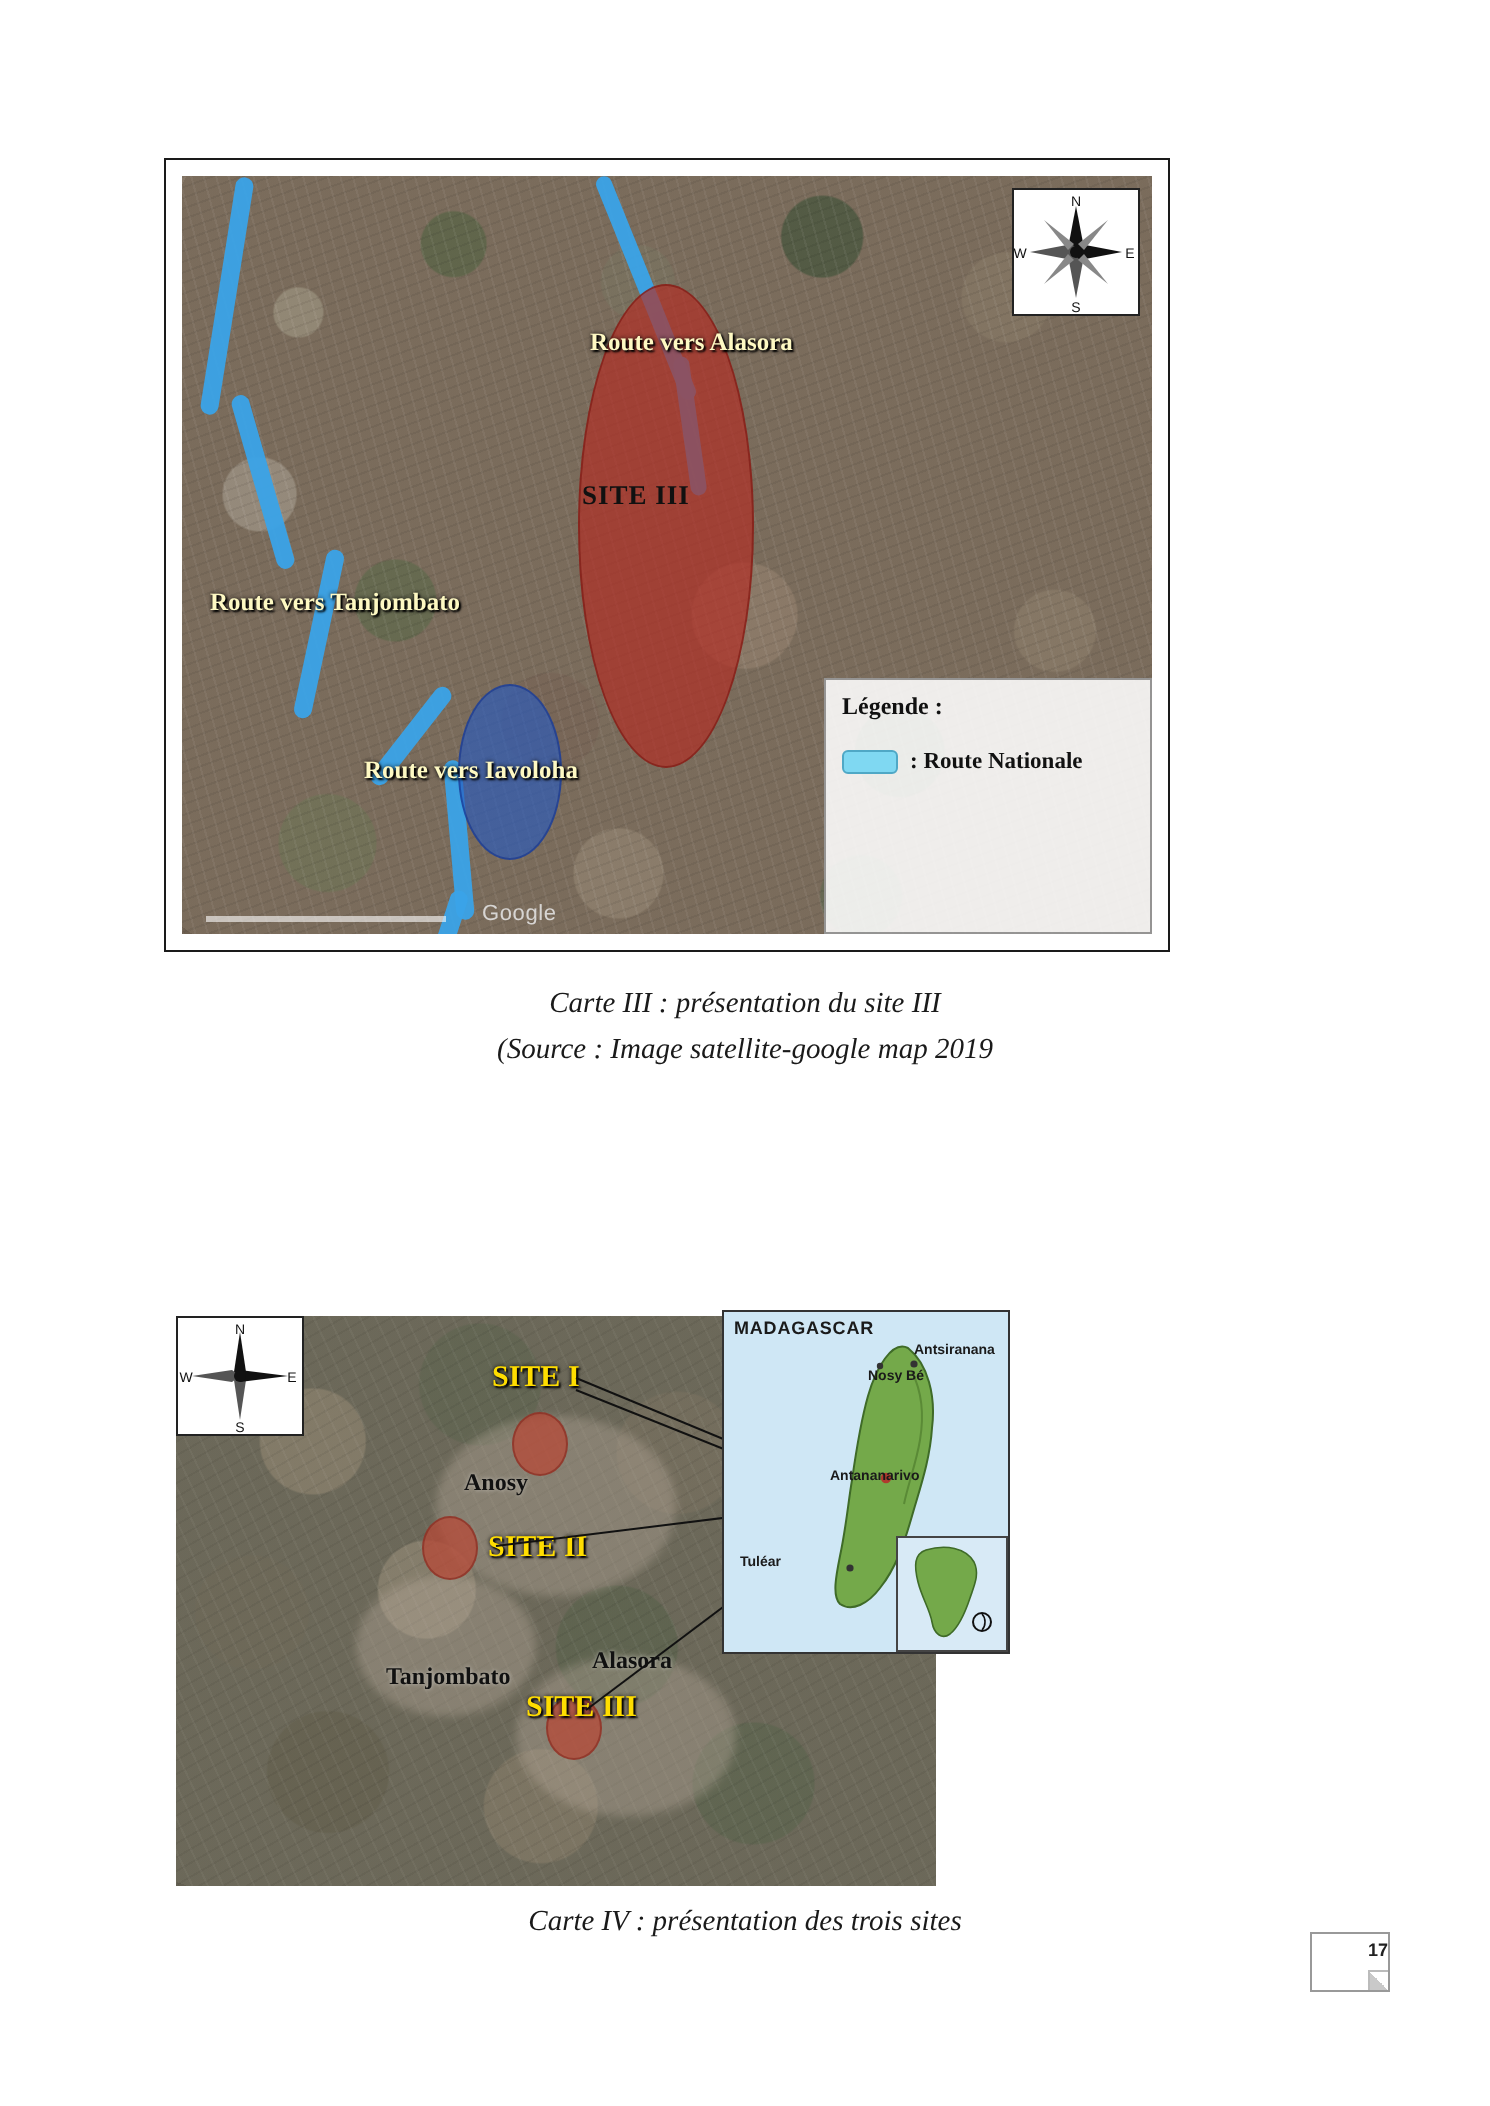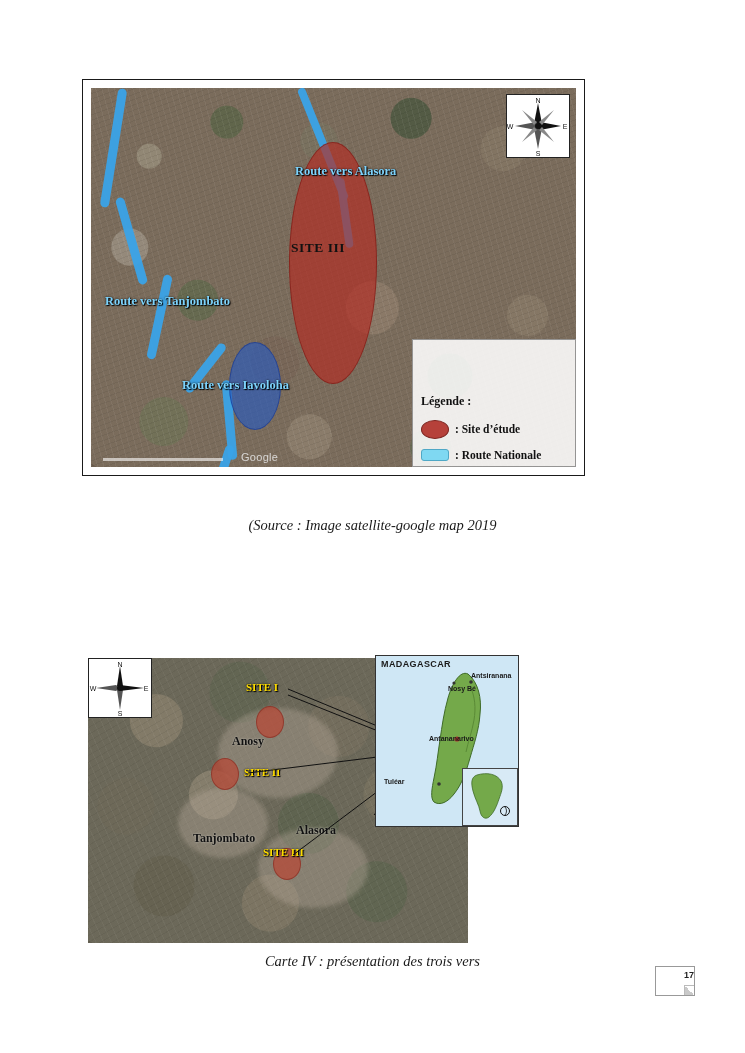--- a/index.html
+++ b/index.html
@@ -99,21 +99,21 @@
     left: 138px;
     top: 254px;
     width: 50px;
     height: 86px;
     border-radius: 50%;
     background: rgba(40, 90, 190, 0.65);
     border: 1px solid rgba(20,50,140,0.6);
   }
   .map3-label {
     position: absolute;
-    color: #7dd3fc;
+    color: #fef9c3;
     font-weight: bold;
     font-size: 12.5px;
     text-shadow: 0 0 2px #000, 1px 1px 1px #000;
     white-space: nowrap;
   }
   .lbl-alasora { left: 204px; top: 76px; }
   .lbl-tanjombato { left: 14px; top: 206px; }
   .lbl-iavoloha { left: 91px; top: 290px; }
   .lbl-site3 {
     position: absolute;
@@ -146,21 +146,21 @@
     width: 164px;
     height: 128px;
     background: rgba(255,255,255,0.88);
     border: 1px solid rgba(60,60,60,0.5);
     box-sizing: border-box;
     padding: 6px 6px 4px 8px;
     font-size: 11.5px;
     color: #111;
     font-weight: bold;
   }
-  .legend-title { margin-bottom: 7px; font-size: 12px; margin-top: 48px; }
+  .legend-title { margin-bottom: 7px; font-size: 12px; }
   .legend-row {
     display: flex;
     align-items: center;
     height: 26px;
   }
   .legend-swatch {
     width: 26px;
     height: 17px;
     border-radius: 50%;
     margin-right: 6px;
@@ -256,21 +256,21 @@
     width: 26px;
     height: 30px;
     border-radius: 50%;
     background: rgba(185, 70, 52, 0.72);
     border: 1px solid rgba(130,40,30,0.6);
   }
   .map4-ylabel {
     position: absolute;
     color: #ffdd00;
     font-weight: bold;
-    font-size: 11px;
+    font-size: 15px;
     text-shadow: 0 0 2px #000, 1px 1px 1px #000;
     white-space: nowrap;
   }
   .map4-blabel {
     position: absolute;
     color: #111;
     font-weight: bold;
     font-size: 12px;
     white-space: nowrap;
     text-shadow: 0 0 2px rgba(255,255,255,0.5);
@@ -282,21 +282,21 @@
     width: 64px;
     height: 60px;
     background: #ffffff;
     border: 1px solid #222;
     box-sizing: border-box;
   }
 
   
   .inset {
     position: absolute;
-    left: 375px;
+    left: 361px;
     top: 655px;
     width: 144px;
     height: 172px;
     background: #cfe7f5;
     border: 1px solid #333;
     box-sizing: border-box;
     overflow: hidden;
   }
   .inset-title {
     position: absolute;
@@ -413,31 +413,28 @@
           <text x="31" y="8" font-size="7" text-anchor="middle" font-family="Liberation Sans, sans-serif" fill="#111">N</text>
           <text x="31" y="61" font-size="7" text-anchor="middle" font-family="Liberation Sans, sans-serif" fill="#111">S</text>
           <text x="3" y="34" font-size="7" text-anchor="middle" font-family="Liberation Sans, sans-serif" fill="#111">W</text>
           <text x="58" y="34" font-size="7" text-anchor="middle" font-family="Liberation Sans, sans-serif" fill="#111">E</text>
         </svg>
       </div>
 
       <div class="legend">
         <div class="legend-title">Légende :</div>
         <div class="legend-row">
-          <span class="legend-swatch sw-site"></span>
-          <span>: Site d’étude</span>
-        </div>
-        <div class="legend-row">
           <span class="legend-swatch sw-route"></span>
           <span>: Route Nationale</span>
         </div>
       </div>
     </div>
   </div>
 
+  <div class="caption cap3a">Carte III : présentation du site III</div>
   <div class="caption cap3b">(Source : Image satellite-google map 2019</div>
 
 
   <div class="fig4">
     <div class="sat4"></div>
 
     <div class="urban-blob" style="left:130px; top:50px; width:120px; height:90px;"></div>
     <div class="urban-blob" style="left:90px; top:130px; width:90px; height:70px;"></div>
     <div class="urban-blob" style="left:170px; top:170px; width:110px; height:80px;"></div>
 
@@ -495,19 +492,19 @@
     <div class="africa-box">
       <svg width="54" height="56" viewBox="0 0 54 56">
         <rect x="0" y="0" width="54" height="56" fill="#d8eaf6"></rect>
         <path d="M14,6 C24,3 34,5 38,12 C41,18 38,24 36,30 C34,36 31,44 26,48 C22,51 18,48 17,42 C16,36 12,30 10,22 C8,14 8,8 14,6 Z" fill="#74a94a" stroke="#3f6b28" stroke-width="0.8"></path>
         <circle cx="42" cy="42" r="4.5" fill="none" stroke="#111" stroke-width="1"></circle>
         <path d="M42,38 C44,40 44,44 42,46" fill="none" stroke="#111" stroke-width="0.8"></path>
       </svg>
     </div>
   </div>
 
-  <div class="caption cap4a">Carte IV : présentation  des trois vers</div>
+  <div class="caption cap4a">Carte IV : présentation  des trois sites</div>
 
   <div class="page-number">
     <span>17</span>
   </div>
 
 </div>
 
 </body></html>

